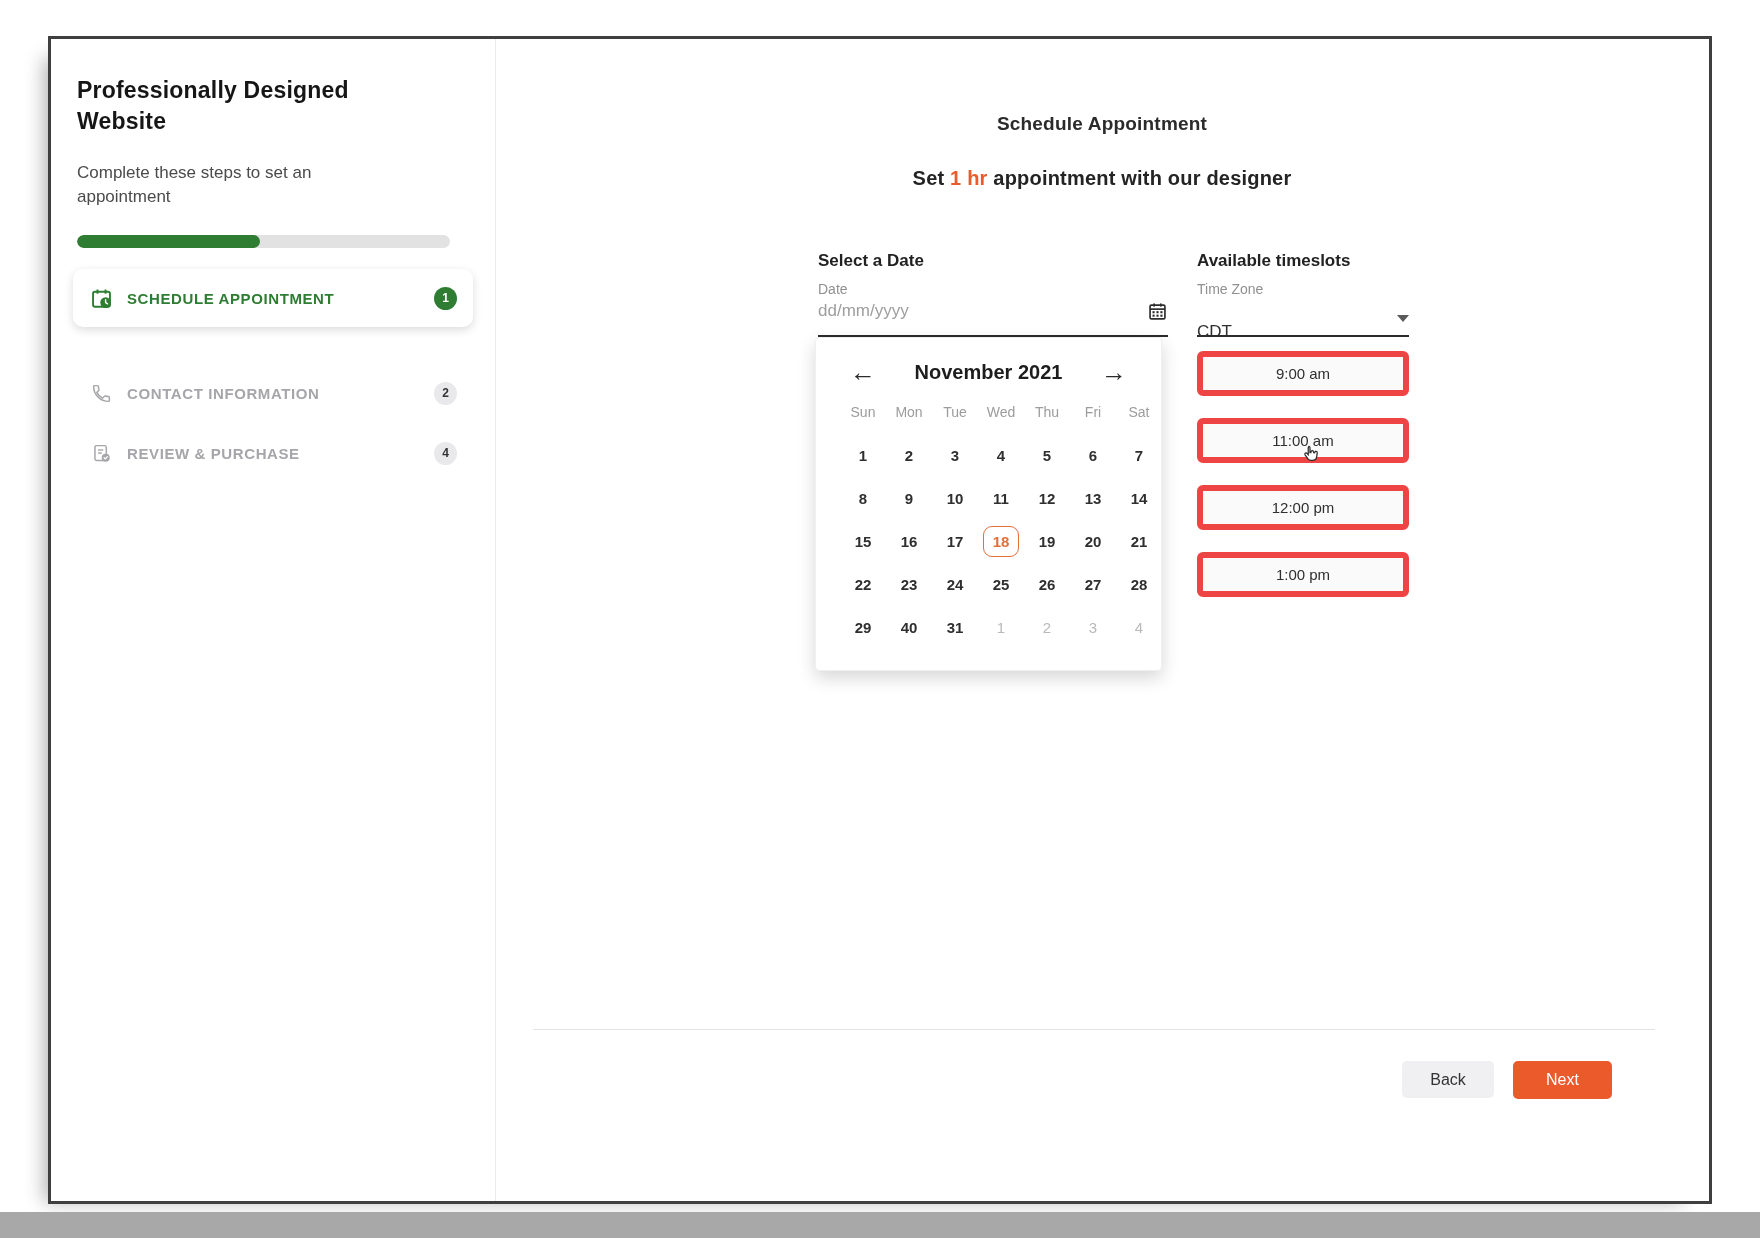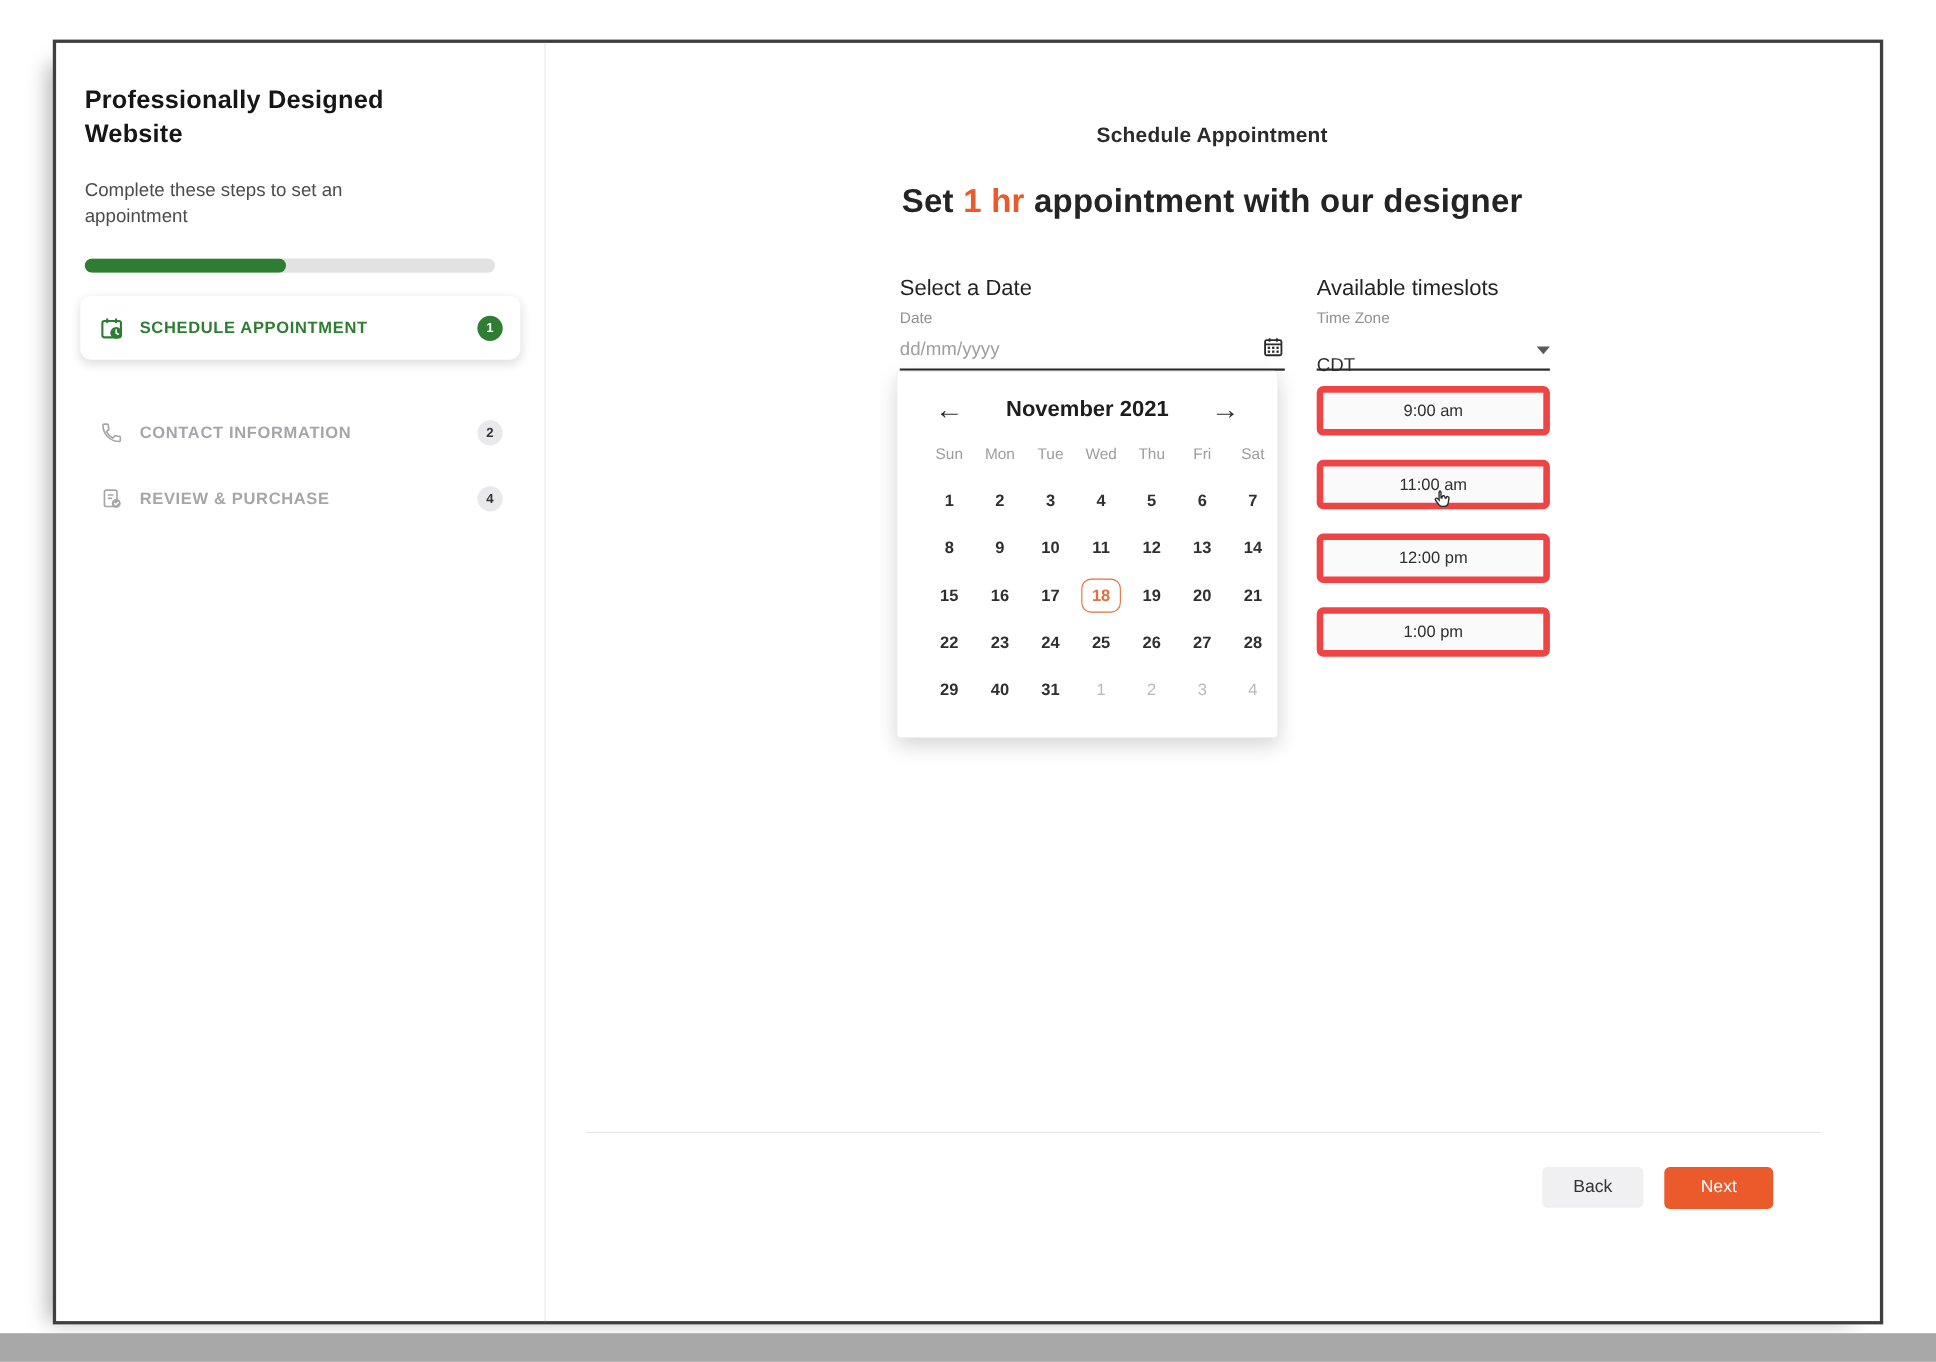--- a/index.html
+++ b/index.html
@@ -40,31 +40,31 @@
   .step.active .badge { background:#2e7d32; color:#ffffff; }
   .step.inactive .lbl { color:#a6a6aa; }
   .step.inactive .badge { background:#e9e9ec; color:#333333; }
   .step.s2 { top:334px; height:40px; }
   .step.s3 { top:394px; height:40px; }
 
   
   .main-header { position:absolute; left:444px; right:0; top:74px; text-align:center;
                  font-size:19px; font-weight:700; color:#2b2b2b; letter-spacing:.2px; }
   .main-title  { position:absolute; left:444px; right:0; top:128px; text-align:center;
-                 font-size:30px; font-weight:700; color:#242424; letter-spacing:.2px; }
+                 font-size:20px; font-weight:700; color:#242424; letter-spacing:.2px; }
   .main-title .accent { color:#ea5a2b; }
 
-  .col-heading { font-size:20px; font-weight:400; color:#222222; }
+  .col-heading { font-size:17px; font-weight:700; color:#222222; }
   .field-label { font-size:14px; color:#909090; }
 
   
   .date-col { position:absolute; left:767px; top:212px; width:350px; }
   .date-col .field-label { position:absolute; top:30px; left:0; }
   .input-row { position:absolute; top:50px; left:0; width:350px; height:36px;
-               border-bottom:2px solid #2b2b2b; display:flex; align-items:center; }
+               border-bottom:2px solid #2b2b2b; display:flex; align-items:flex-start; }
   .input-row input { flex:1; border:none; outline:none; font-size:17px; color:#2f2f2f;
                      font-family:"Liberation Sans","DejaVu Sans",sans-serif; background:transparent; }
   .input-row input::placeholder { color:#9e9e9e; }
   .input-row .cal-icon { flex:0 0 auto; }
 
   
   .cal-panel { position:absolute; left:764px; top:298px; width:347px; height:334px;
                background:#ffffff; border:1px solid #f0f0f0; border-radius:4px;
                box-shadow:0 7px 18px rgba(0,0,0,0.16); }
   .cal-head { position:absolute; top:18px; left:0; right:0; height:32px;

